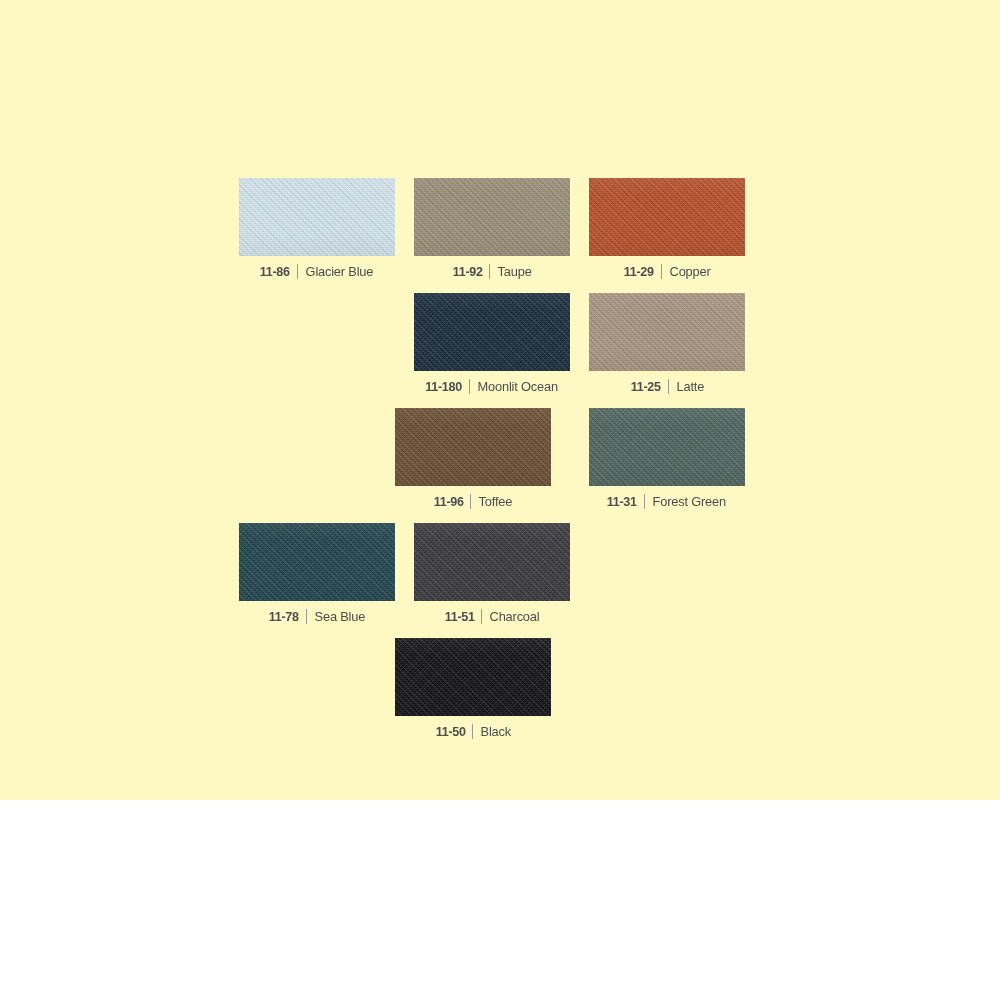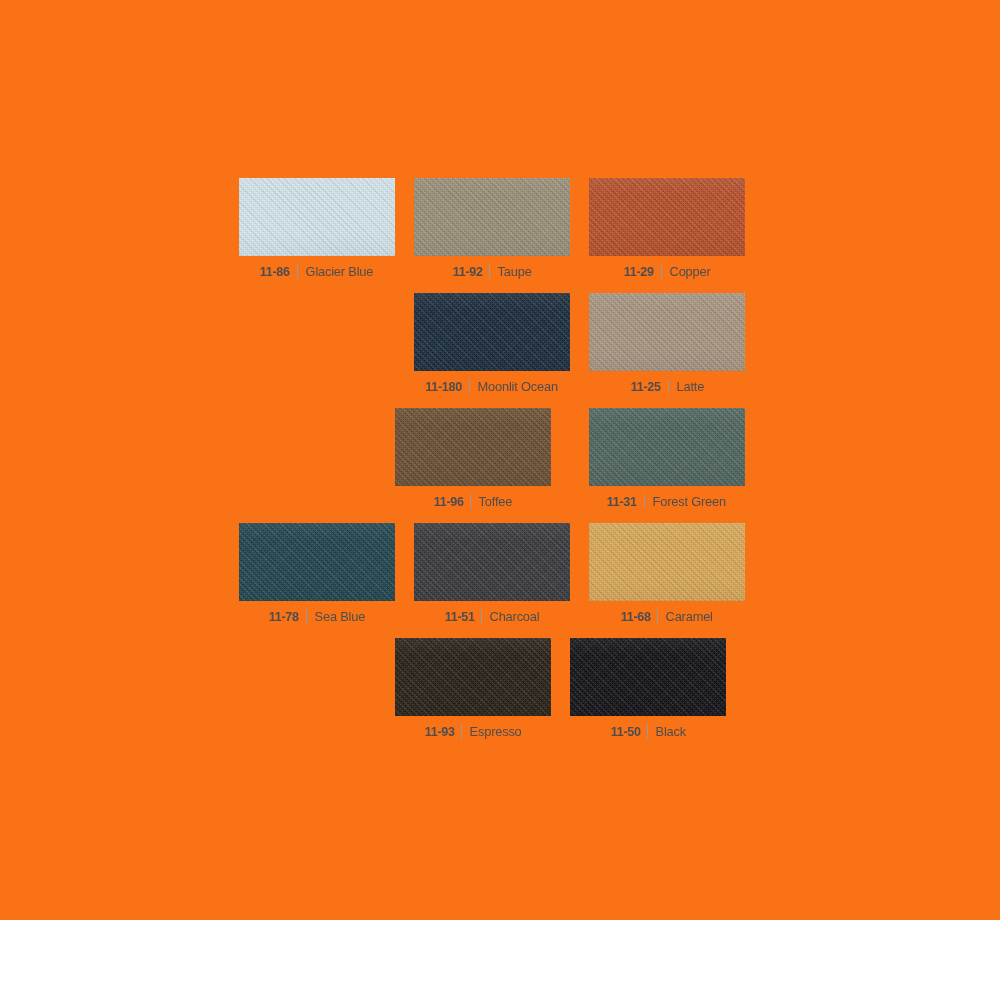--- a/index.html
+++ b/index.html
@@ -10,22 +10,22 @@
     width: 1000px;
     height: 1000px;
     background: #ffffff;
     font-family: "Liberation Sans", sans-serif;
     overflow: hidden;
   }
 
   #swatch-sheet {
     position: relative;
     width: 1000px;
-    height: 920px;
-    background: #f97316;
+    height: 800px;
+    background: #fef9c3;
   }
 
   #swatch-grid {
     position: absolute;
     left: 239px;
     top: 178px;
     width: 506px;
     display: grid;
     grid-template-columns: 156px 19px 156px 19px 156px;
     grid-auto-rows: 115px;
@@ -241,41 +241,21 @@
         <div class="swatch-chip" style="background-color: rgb(58, 58, 62);">
           <div class="chip-shade"></div>
         </div>
         <div class="swatch-label">
           <span class="swatch-code">11-51</span>
           <span class="label-divider"></span>
           <span class="swatch-name">Charcoal</span>
         </div>
       </div>
       <div class="grid-gap"></div>
-      <div class="swatch-cell">
-        <div class="swatch-chip" style="background-color: rgb(217, 169, 89);">
-          <div class="chip-shade"></div>
-        </div>
-        <div class="swatch-label">
-          <span class="swatch-code">11-68</span>
-          <span class="label-divider"></span>
-          <span class="swatch-name">Caramel</span>
-        </div>
-      </div>
-      <div class="grid-gap"></div>
-      <div class="swatch-cell">
-        <div class="swatch-chip" style="background-color: rgb(40, 33, 23);">
-          <div class="chip-shade"></div>
-        </div>
-        <div class="swatch-label">
-          <span class="swatch-code">11-93</span>
-          <span class="label-divider"></span>
-          <span class="swatch-name">Espresso</span>
-        </div>
-      </div>
+      <div class="grid-gap"></div>
       <div class="grid-gap"></div>
       <div class="swatch-cell">
         <div class="swatch-chip" style="background-color: rgb(19, 19, 24);">
           <div class="chip-shade"></div>
         </div>
         <div class="swatch-label">
           <span class="swatch-code">11-50</span>
           <span class="label-divider"></span>
           <span class="swatch-name">Black</span>
         </div>

